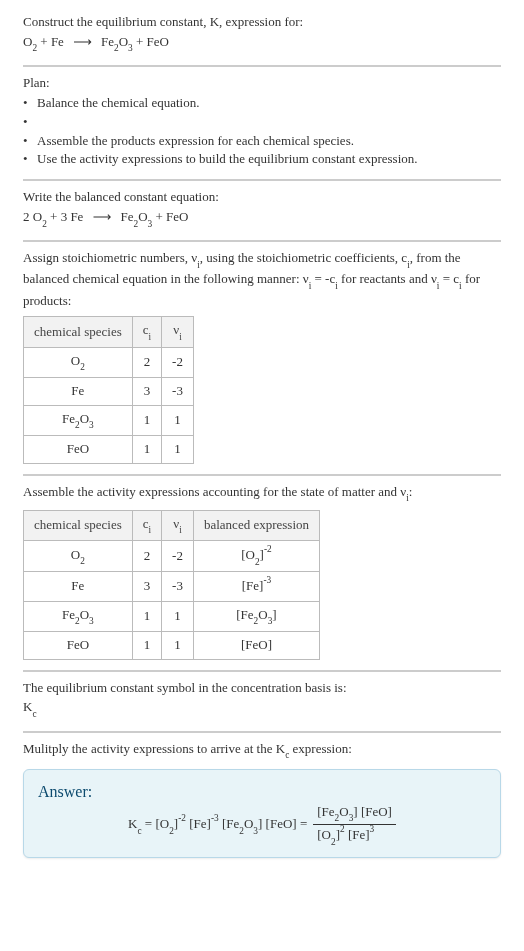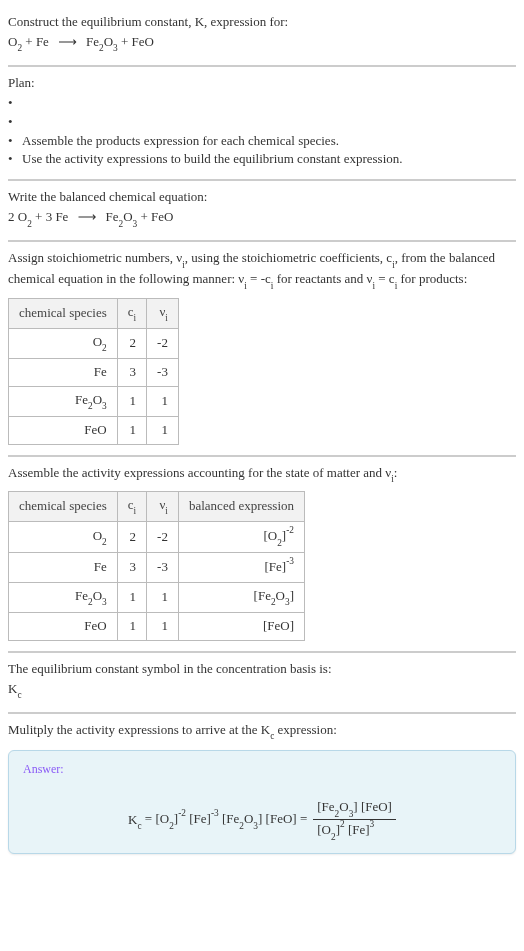--- a/index.html
+++ b/index.html
@@ -1,31 +1,31 @@
 <!DOCTYPE html>
 <html><head>
 <meta charset="utf-8">
 <style>
 *{margin:0;padding:0;box-sizing:border-box}
 body{font-family:Georgia,'Times New Roman',serif;background:#fff;color:#333;width:524px;font-size:13px;line-height:1.45}
-.container{padding:6px 8px}
+.container{padding:6px 23px}
 .sect{border-bottom:2px solid #ccc;padding:6px 0 10px}
 .sect:last-child{border-bottom:none}
 p{margin:1px 0}
 .sub{font-size:0.72em;vertical-align:sub;position:relative;top:2px}
 .sup{font-size:0.72em;vertical-align:super;position:relative;top:-2px}
 .arrow{display:inline-block;margin:0 6px}
 .bullet{display:flex;gap:6px}
 .bullet .dot{min-width:8px}
 .tbl{border-collapse:collapse;margin-top:6px}
-.tbl td,.tbl th{border:1px solid #bbb;padding:4px 10px;text-align:right;font-weight:normal}
+.tbl td,.tbl th{border:1px solid #bbb;padding:4px 10px;text-align:center;font-weight:normal}
 .tbl th{background:#f2f2f2;color:#444}
 .italic{}
 .answerbox{background:#e8f4f8;border:1px solid #b8d8e8;border-radius:6px;padding:10px 14px;margin-top:8px;box-shadow:0 1px 2px rgba(0,0,0,.08)}
-.answerbox .label{font-size:12px;color:#8b5cf6;margin-bottom:20px}
+.answerbox .label{font-size:16px;color:#0c4a6e;margin-bottom:0}
 .frac{display:inline-block;vertical-align:middle;text-align:left}
 .frac .num,.frac .den{display:block;padding:0 4px}
 .frac .num{border-bottom:1px solid #333}
 .eq-center{display:flex;justify-content:center;align-items:center;gap:6px;flex-wrap:wrap}
 </style>
 </head>
 <body>
 
 <div class="container">
 
@@ -33,36 +33,37 @@
   <p><span>Construct the equilibrium constant, K, expression for:</span></p>
   <p>
     O<span class="sub">2</span> + Fe <span class="arrow">⟶</span> Fe<span class="sub">2</span>O<span class="sub">3</span> + FeO
   </p>
 </div>
 
 <div class="sect">
   <p>Plan:</p>
   <div class="bullet">
         <span class="dot">•</span>
+        <span>Balance the chemical equation.</span>
       </div>
   <div class="bullet">
         <span class="dot">•</span>
       </div>
   <div class="bullet">
         <span class="dot">•</span>
         <span>Assemble the products expression for each chemical species.</span>
       </div>
   <div class="bullet">
         <span class="dot">•</span>
         <span>Use the activity expressions to build the equilibrium constant expression.</span>
       </div>
 </div>
 
 <div class="sect">
-  <p>Write the balanced chemical equation:</p>
+  <p>Write the balanced constant equation:</p>
   <p>
     2 O<span class="sub">2</span> + 3 Fe <span class="arrow">⟶</span> Fe<span class="sub">2</span>O<span class="sub">3</span> + FeO
   </p>
 </div>
 
 <div class="sect">
   <p>Assign stoichiometric numbers, <span class="italic">ν<span class="sub">i</span></span>, using the stoichiometric coefficients, <span class="italic">c<span class="sub">i</span></span>, from the balanced chemical equation in the following manner: <span class="italic">ν<span class="sub">i</span></span> = -<span class="italic">c<span class="sub">i</span></span> for reactants and <span class="italic">ν<span class="sub">i</span></span> = <span class="italic">c<span class="sub">i</span></span> for products:</p>
   <table class="tbl">
     <tbody>
           <tr>

